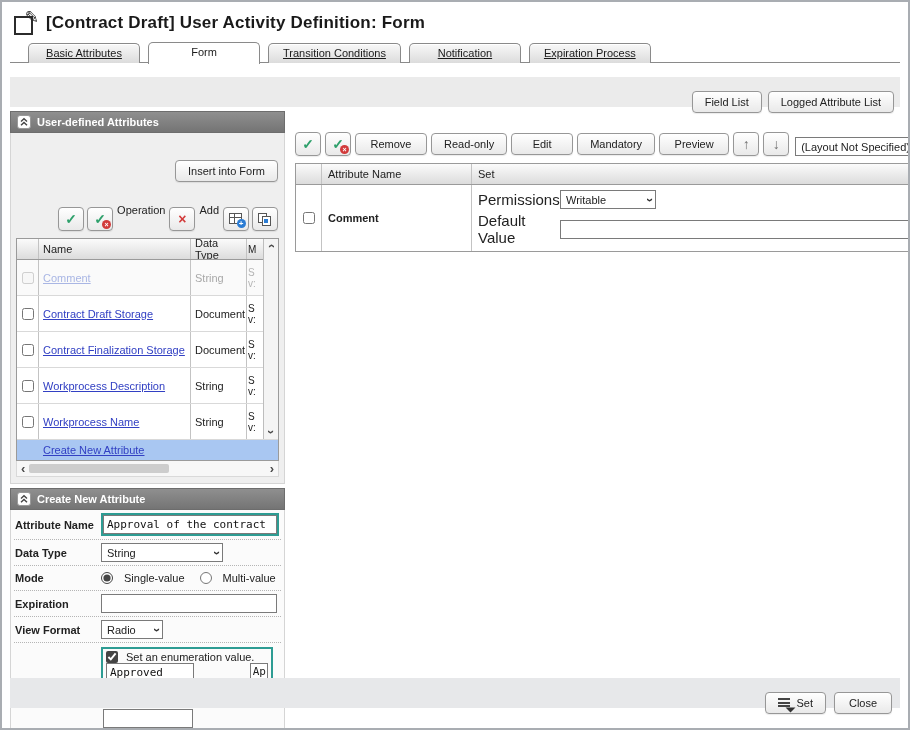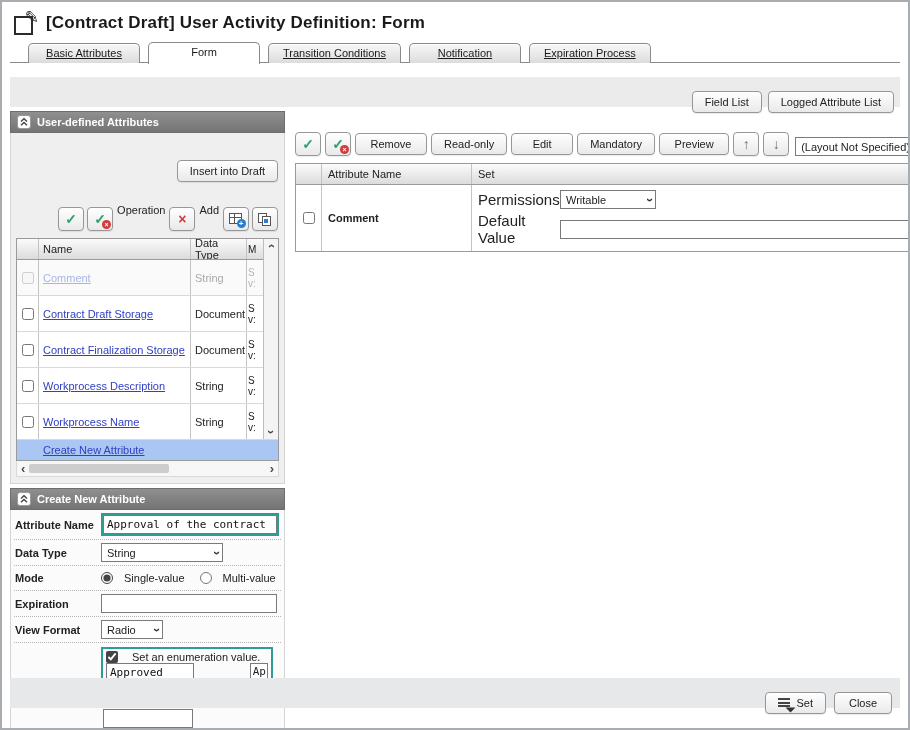--- a/index.html
+++ b/index.html
@@ -124,21 +124,21 @@
   .hscroll .thumb { height:9px; background:#cdcdcd; border-radius:2px; }
   .hscroll .sp { flex:1; }
   
   .cform { background:#fbfbfb; border:1px solid #d5d5d5; border-top:none; padding:0 3px 5px 3px; }
   .f-row { display:flex; align-items:center; border-bottom:1px dotted #b5b5b5; padding:3px 1px; min-height:25px; }
   .f-lab { width:86px; flex:0 0 auto; font-weight:bold; font-size:11px; }
   .teal-wrap { border:2px solid #2d9c93; padding:0px; display:inline-block; }
   .radio-line { display:flex; align-items:center; gap:11px; font-size:11px; }
   .enum-row { align-items:flex-start; padding-top:4px; }
   .enum-box { border:2px solid #2d9c93; padding:2px 3px; width:172px; overflow:hidden; }
-  .enum-check { display:flex; align-items:flex-start; gap:14px; white-space:nowrap; margin-bottom:0; }
+  .enum-check { display:flex; align-items:flex-start; gap:8px; white-space:nowrap; margin-bottom:0; }
   .enum-line { display:flex; align-items:flex-start; gap:4px; }
   .enum-del { display:flex; gap:4px; margin-top:3px; margin-left:2px; }
   .listbox { border:1px solid #7a7a7a; background:#fff; height:24px; width:30px; overflow:hidden;
              font-family:"DejaVu Sans Mono", monospace; font-size:11px; padding:1px 2px; }
   .cbtn-row { display:flex; align-items:center; gap:8px; padding:6px 1px 2px 1px; }
   
   .tbl-ico { display:inline-block; position:relative; width:15px; height:13px; }
   .tbl-ico .grid { position:absolute; left:0; top:0; width:13px; height:11px; border:1px solid #555; background:#fff; }
   .tbl-ico .grid:before { content:""; position:absolute; left:0; right:0; top:3px; border-top:1px solid #555; }
   .tbl-ico .grid:after  { content:""; position:absolute; top:0; bottom:0; left:4px; border-left:1px solid #555; }
@@ -212,21 +212,21 @@
       <span class="collapse-btn">
         <svg width="10" height="10" viewBox="0 0 10 10">
             <path d="M2 4.5 L5 1.8 L8 4.5 M2 8.2 L5 5.5 L8 8.2" fill="none" stroke="#444" stroke-width="1.4"></path>
           </svg>
       </span>
       <span>User-defined Attributes</span>
     </div>
 
     <div class="lpanel">
       <div class="row-right">
-        <button class="btn">Insert into Draft</button>
+        <button class="btn">Insert into Form</button>
       </div>
 
       <div class="ops-row">
         <button class="btn icon-only rel">
             <span class="chk-glyph">✓</span>
           </button>
         <button class="btn icon-only rel">
             <span class="chk-glyph">✓</span>
             <span class="badge-x">×</span>
           </button>

